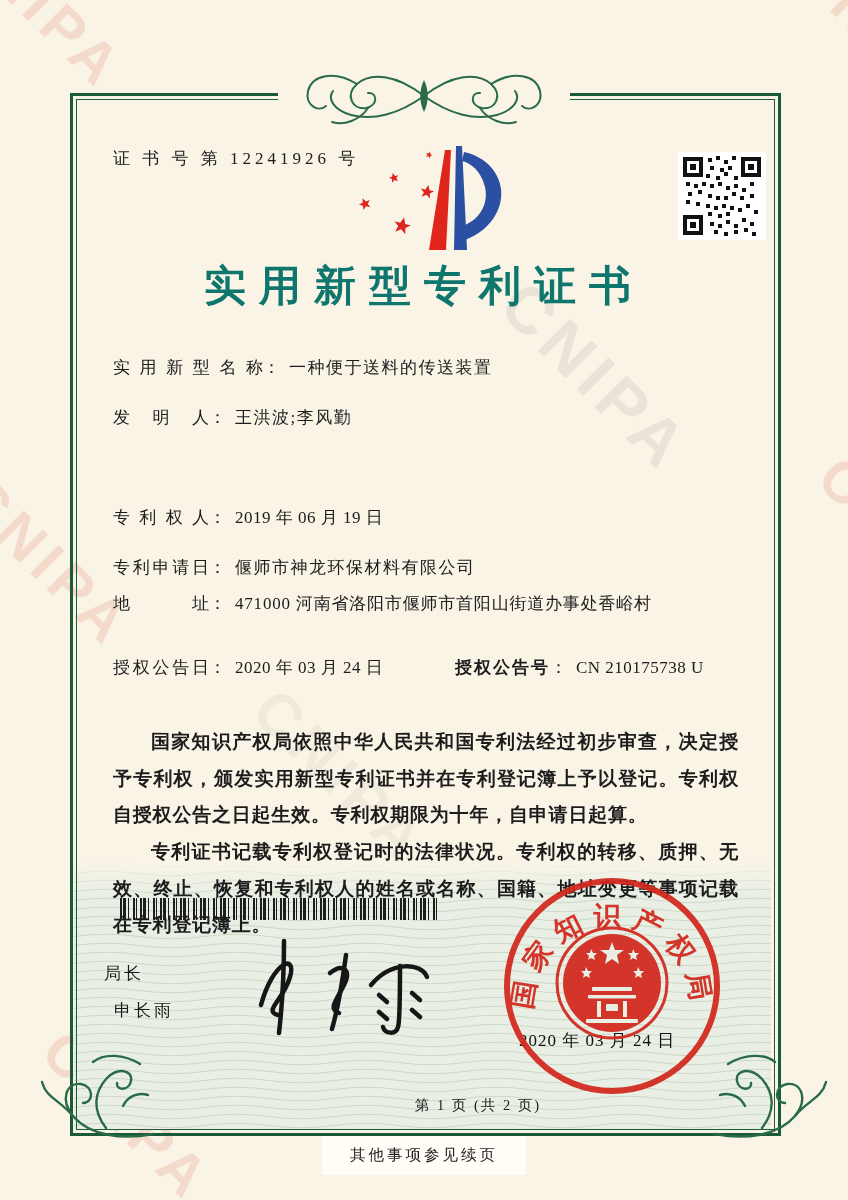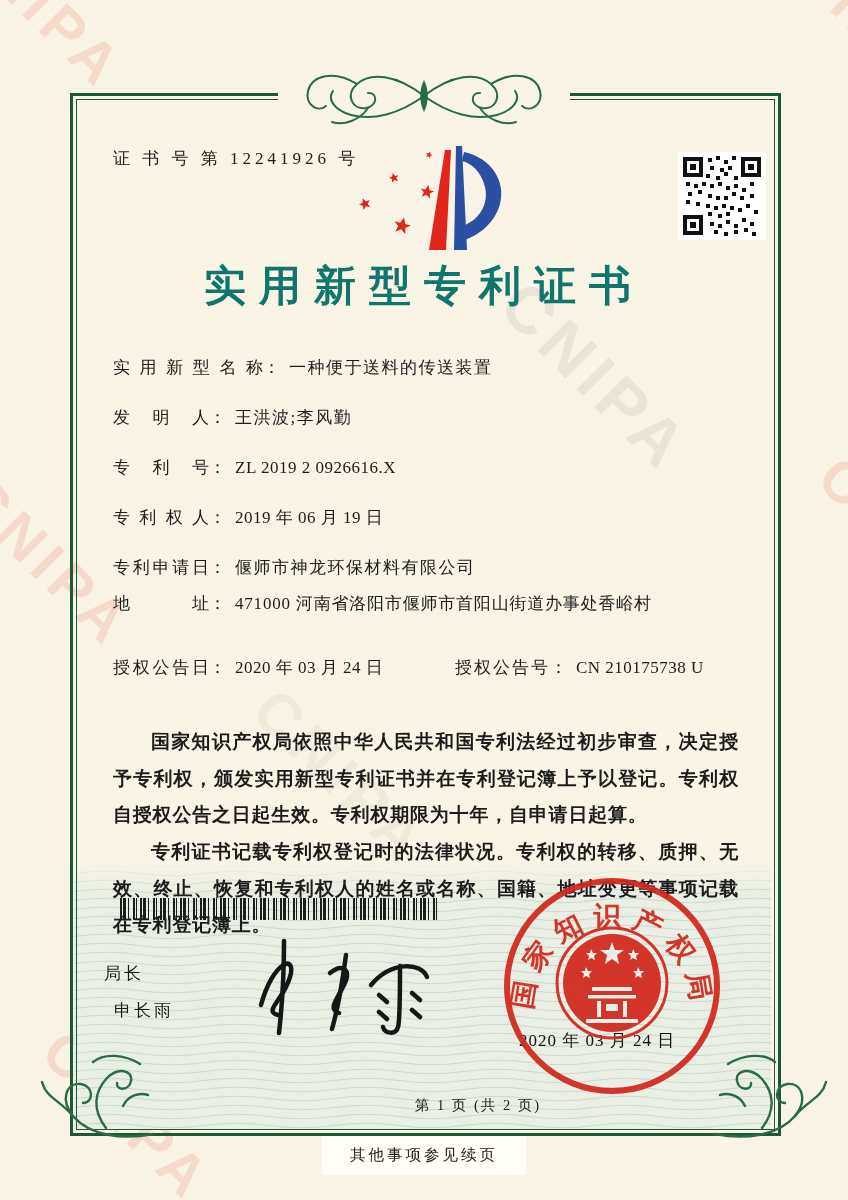--- a/index.html
+++ b/index.html
@@ -50,21 +50,21 @@
   }
   .lbl{
     display:inline-block; width:96px; text-align:justify; text-align-last:justify;
     vertical-align:top;
   }
   .lbl-wide{width:150px;}
   .colon{display:inline-block;}
   .val{margin-left:9px; letter-spacing:1.5px;}
   .val-num{letter-spacing:0.5px;}
   .grant2{position:absolute; left:342px; top:0;}
-  .grant2 .glabel{letter-spacing:2px;}
+  .grant2 .glabel{letter-spacing:2px;font-weight:bold;}
   .paras{
     position:absolute; left:113px; top:724px; width:626px;
     font-size:19px; line-height:1.93; text-align:justify; letter-spacing:0.8px;font-weight:bold;
   }
   .paras p{margin:0; text-indent:2em;}
   .director-title{position:absolute; left:104px; top:962px; font-size:17px; letter-spacing:3px;}
   .director-name{position:absolute; left:114px; top:999px; font-size:17px; letter-spacing:3px;}
   .seal-date{position:absolute; left:519px; top:1029px; font-size:17px; letter-spacing:1px; color:#111;}
   .page-info{
     position:absolute; left:70px; top:1096px; width:816px; text-align:center;
@@ -200,23 +200,20 @@
     </g>
   </svg>
 
   <div class="title">实用新型专利证书</div>
 
   <div class="fieldrow" style="top:356px;">
     <span class="lbl lbl-wide">实用新型名称</span><span class="colon">：</span><span class="val">一种便于送料的传送装置</span>
   </div>
   <div class="fieldrow" style="top:406px;">
     <span class="lbl">发明人</span><span class="colon">：</span><span class="val">王洪波;李风勤</span>
-  </div>
-  <div class="fieldrow" style="top:456px;">
-    <span class="lbl">专利号</span><span class="colon">：</span><span class="val val-num">ZL 2019 2 0926616.X</span>
   </div>
   <div class="fieldrow" style="top:506px;">
     <span class="lbl">专利权人</span><span class="colon">：</span><span class="val val-num">2019 年 06 月 19 日</span>
   </div>
   <div class="fieldrow" style="top:556px;">
     <span class="lbl">专利申请日</span><span class="colon">：</span><span class="val">偃师市神龙环保材料有限公司</span>
   </div>
   <div class="fieldrow" style="top:592px;">
     <span class="lbl">地址</span><span class="colon">：</span><span class="val" style="letter-spacing:0.8px;">471000 河南省洛阳市偃师市首阳山街道办事处香峪村</span>
   </div>

